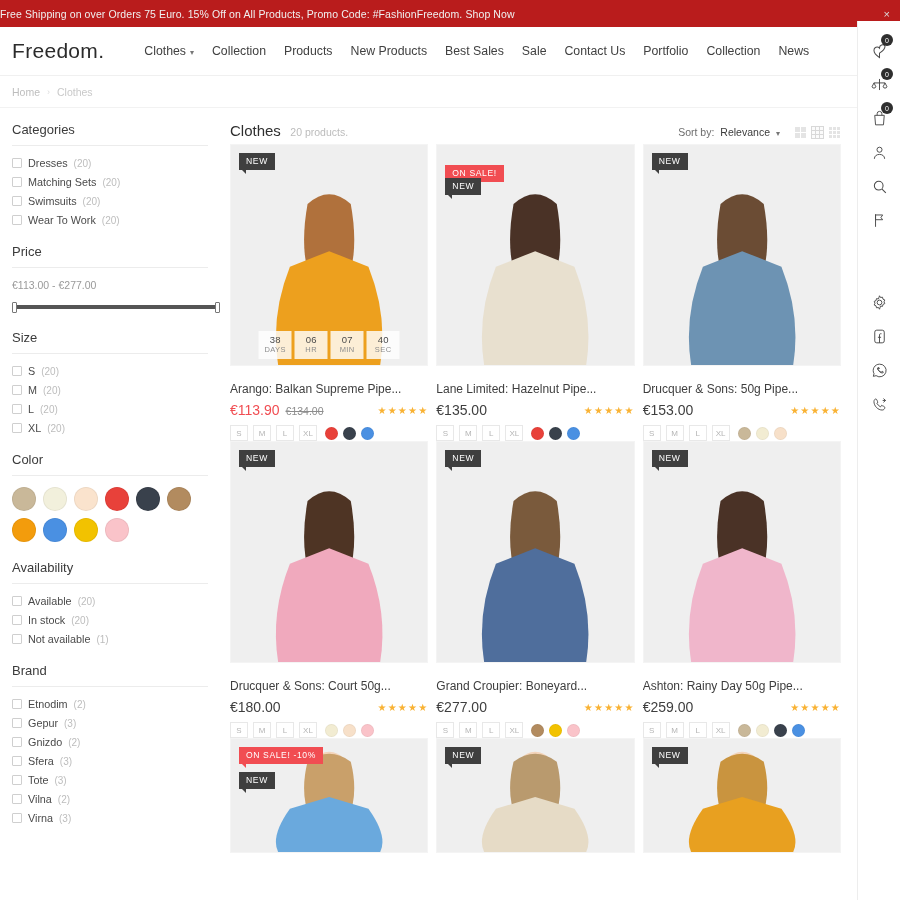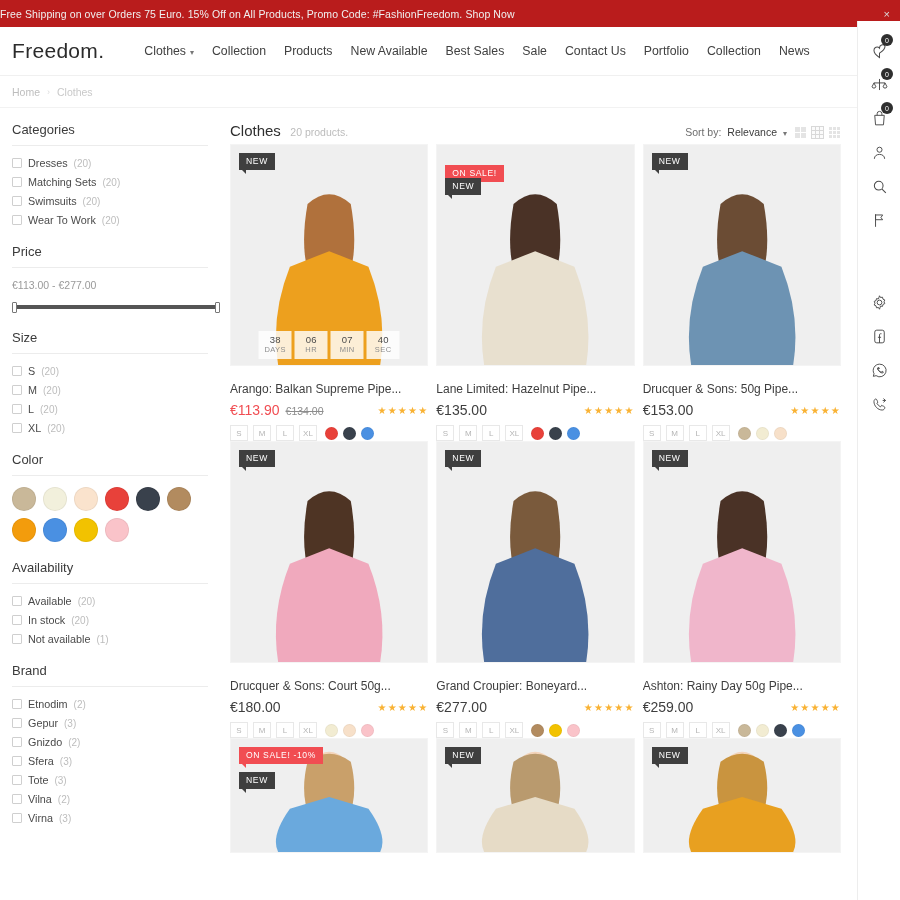--- a/index.html
+++ b/index.html
@@ -87,21 +87,21 @@
     border: 1px solid rgba(0,0,0,.05);
   }
 
   
   .content-head {
     display: flex; align-items: baseline; justify-content: space-between;
     padding-bottom: 4px;
   }
   .cat-title { font-size: 15px; color: #2f2f2f; }
   .cat-count { font-size: 10.5px; color: #bcbcbc; margin-left: 5px; }
-  .toolbar-right { display: flex; align-items: center; gap: 7px; }
+  .toolbar-right { display: flex; align-items: center; gap: 14px; }
   .sortby { font-size: 10.5px; color: #6d6d6d; display: flex; gap: 6px; align-items: center; cursor: pointer; }
   .sort-val { color: #3b3b3b; }
   .view-toggles { display: flex; gap: 4px; align-items: center; }
   .vt { width: 13px; height: 13px; display: grid; gap: 1px; padding: 1px; cursor: pointer; }
   .vt.two { grid-template-columns: 1fr 1fr; grid-template-rows: 1fr 1fr; }
   .vt.three { grid-template-columns: 1fr 1fr 1fr; grid-template-rows: 1fr 1fr 1fr; background: #d8d8d8; }
   .vt.four { grid-template-columns: 1fr 1fr 1fr; grid-template-rows: 1fr 1fr 1fr; }
   .vt i { background: #e4e4e4; display: block; }
   .vt.three i { background: #fbfbfb; }
 
@@ -191,21 +191,21 @@
           <span>Clothes</span>
           <span class="caret">▾</span>
         </div>
         <div class="nav-item">
           <span>Collection</span>
         </div>
         <div class="nav-item">
           <span>Products</span>
         </div>
         <div class="nav-item">
-          <span>New Available</span>
+          <span>New Products</span>
         </div>
         <div class="nav-item">
           <span>Best Sales</span>
         </div>
         <div class="nav-item">
           <span>Sale</span>
         </div>
         <div class="nav-item">
           <span>Contact Us</span>
         </div>

